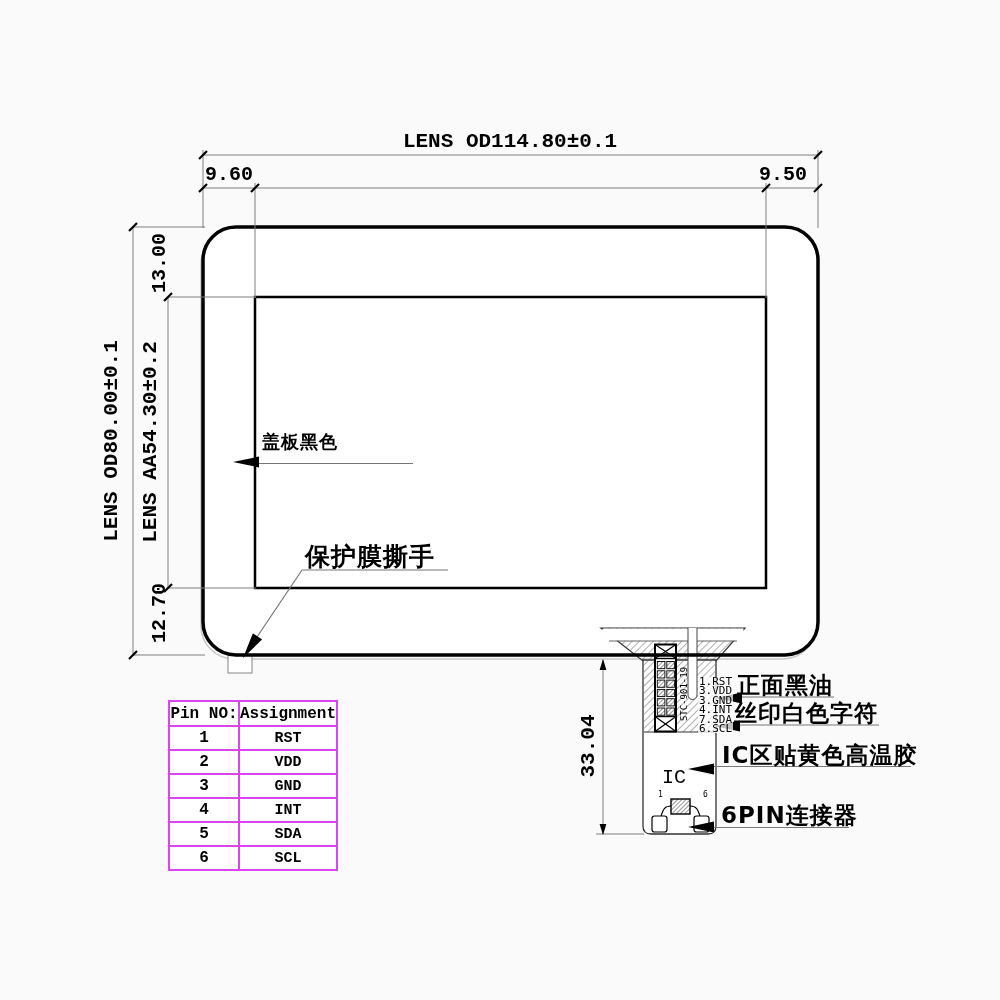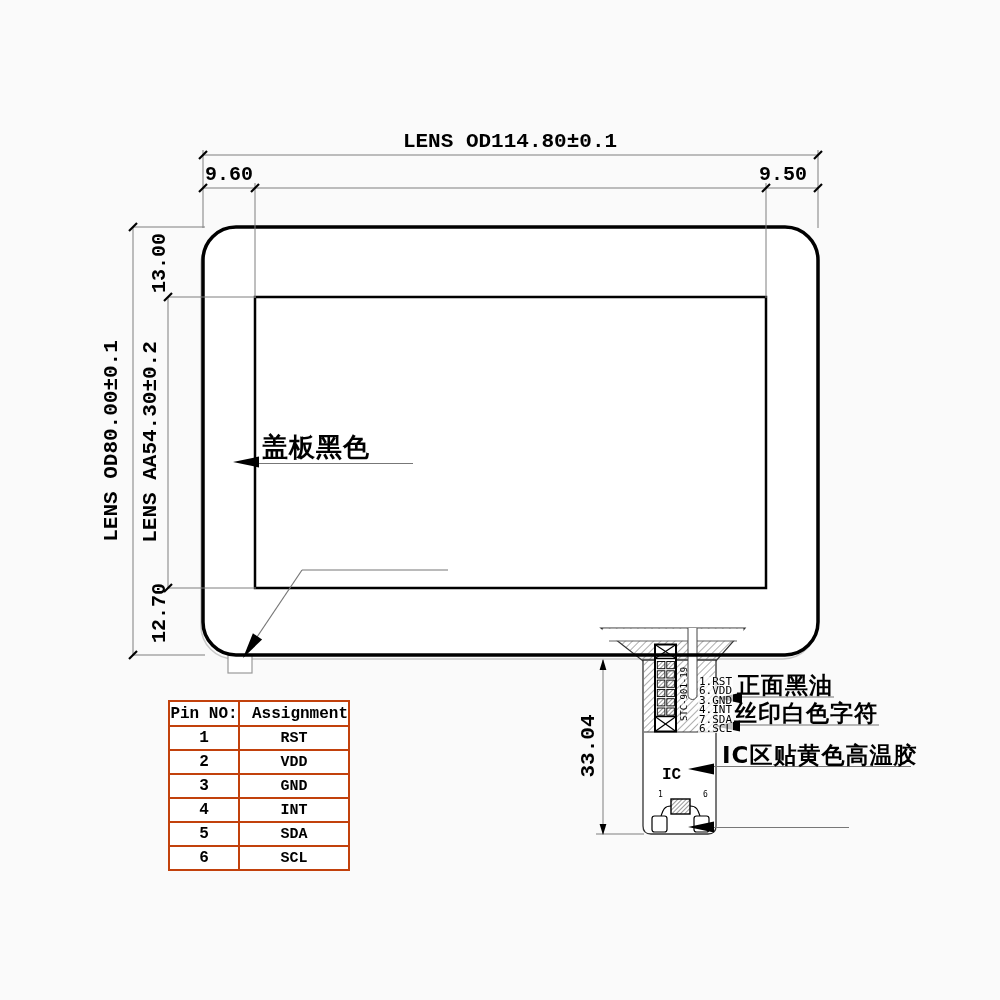--- a/index.html
+++ b/index.html
@@ -3,50 +3,50 @@
 <meta charset="utf-8">
 <style>
   html,body{margin:0;padding:0;background:#fafafa;}
   #stage{position:relative;width:1000px;height:1000px;background:#fafafa;overflow:hidden;
          font-family:"DejaVu Sans",sans-serif;color:#000;}
   #gfx{position:absolute;left:0;top:0;z-index:1;}
   .txt{position:absolute;z-index:3;white-space:nowrap;}
   .dimfont{font-family:"Liberation Mono","DejaVu Sans Mono",monospace;font-weight:bold;font-size:21px;}
   .dimsmall{font-family:"Liberation Mono","DejaVu Sans Mono",monospace;font-weight:bold;font-size:20px;}
   .cn{font-family:"DejaVu Sans","Liberation Sans",sans-serif;font-weight:bold;font-size:23px;letter-spacing:1px;}
-  .cn-big{font-size:26px;}
+  .cn-big{font-size:18px;}
   .vrot{transform:translate(-50%,-50%) rotate(-90deg);transform-origin:center;}
   .ctr{text-align:center;}
   .t-od-w{left:260px;top:130px;width:500px;}
   .t-aa-w{left:260px;top:163px;width:500px;}
   .t-960{left:200px;top:163px;width:58px;}
   .t-950{left:754px;top:163px;width:58px;}
   .t-odh{left:111px;top:441px;}
   .t-aah{left:150px;top:442px;}
   .t-1300{left:159px;top:263px;}
   .t-1270{left:159px;top:613px;}
   .t-3304{left:588px;top:746px;}
   .t-cover{left:262px;top:430px;}
   .t-film{left:305px;top:540px;font-size:25px;}
   .t-a1{left:737px;top:670px;}
   .t-a2{left:734px;top:698px;}
   .t-a3{left:722px;top:740px;}
   .t-a4{left:721px;top:800px;}
-  .t-ic{left:662px;top:766px;font-family:"Liberation Mono","DejaVu Sans Mono",monospace;font-weight:bold;font-size:16px;}
+  .t-ic{left:662px;top:766px;font-family:"Liberation Mono","DejaVu Sans Mono",monospace;font-weight:normal;font-size:20px;}
   .t-mark{left:684px;top:694px;font-family:"DejaVu Sans Mono",monospace;font-size:9px;letter-spacing:0;}
   .fpc-pins{left:698px;top:677px;font-family:"DejaVu Sans Mono",monospace;font-size:11px;line-height:9.4px;
             background:rgba(255,255,255,.75);padding:0 1px;z-index:2;}
   .t-c1{left:658px;top:790px;font-size:8px;font-family:"DejaVu Sans Mono",monospace;}
   .t-c6{left:703px;top:790px;font-size:8px;font-family:"DejaVu Sans Mono",monospace;}
   
   #pintable{position:absolute;left:168px;top:700px;z-index:3;border-collapse:collapse;
             font-family:"Liberation Mono","DejaVu Sans Mono",monospace;font-weight:bold;background:#fff;}
-  #pintable td,#pintable th{border:2px solid #c2410c;text-align:center;padding:0;}
+  #pintable td,#pintable th{border:2px solid #d946ef;text-align:center;padding:0;}
   #pintable th{width:68px;height:23px;font-size:16px;}
-  #pintable th+th{width:80px;padding-left:12px;}
+  #pintable th+th{width:80px;}
   #pintable td{height:22px;font-size:15px;}
   #pintable td:first-child{font-size:16px;}
 </style>
 </head>
 <body>
 
 <div id="stage">
 
   <svg id="gfx" width="1000" height="1000" viewBox="0 0 1000 1000">
     <defs>
@@ -168,29 +168,31 @@
   <div class="txt dimsmall ctr t-960">9.60</div>
   <div class="txt dimsmall ctr t-950">9.50</div>
 
   <div class="txt dimfont vrot t-odh">LENS OD80.00±0.1</div>
   <div class="txt dimfont vrot t-aah">LENS AA54.30±0.2</div>
   <div class="txt dimsmall vrot t-1300">13.00</div>
   <div class="txt dimsmall vrot t-1270">12.70</div>
   <div class="txt dimfont vrot t-3304">33.04</div>
 
   <div class="txt cn cn-big t-cover">盖板黑色</div>
+  <div class="txt cn t-film">保护膜撕手</div>
   <div class="txt cn t-a1">正面黑油</div>
   <div class="txt cn t-a3">IC区贴黄色高温胶</div>
   <div class="txt cn t-a2">丝印白色字符</div>
+  <div class="txt cn t-a4">6PIN连接器</div>
 
   <div class="txt t-ic">IC</div>
   <div class="txt vrot t-mark">STC-901-19</div>
   <div class="txt fpc-pins">
     <div>1.RST</div>
-    <div>6.VDD</div>
+    <div>3.VDD</div>
     <div>3.GND</div>
     <div>4.INT</div>
     <div>7.SDA</div>
     <div>6.SCL</div>
   </div>
   <div class="txt t-c1">1</div>
   <div class="txt t-c6">6</div>
 
   <table id="pintable">
     <tbody>

